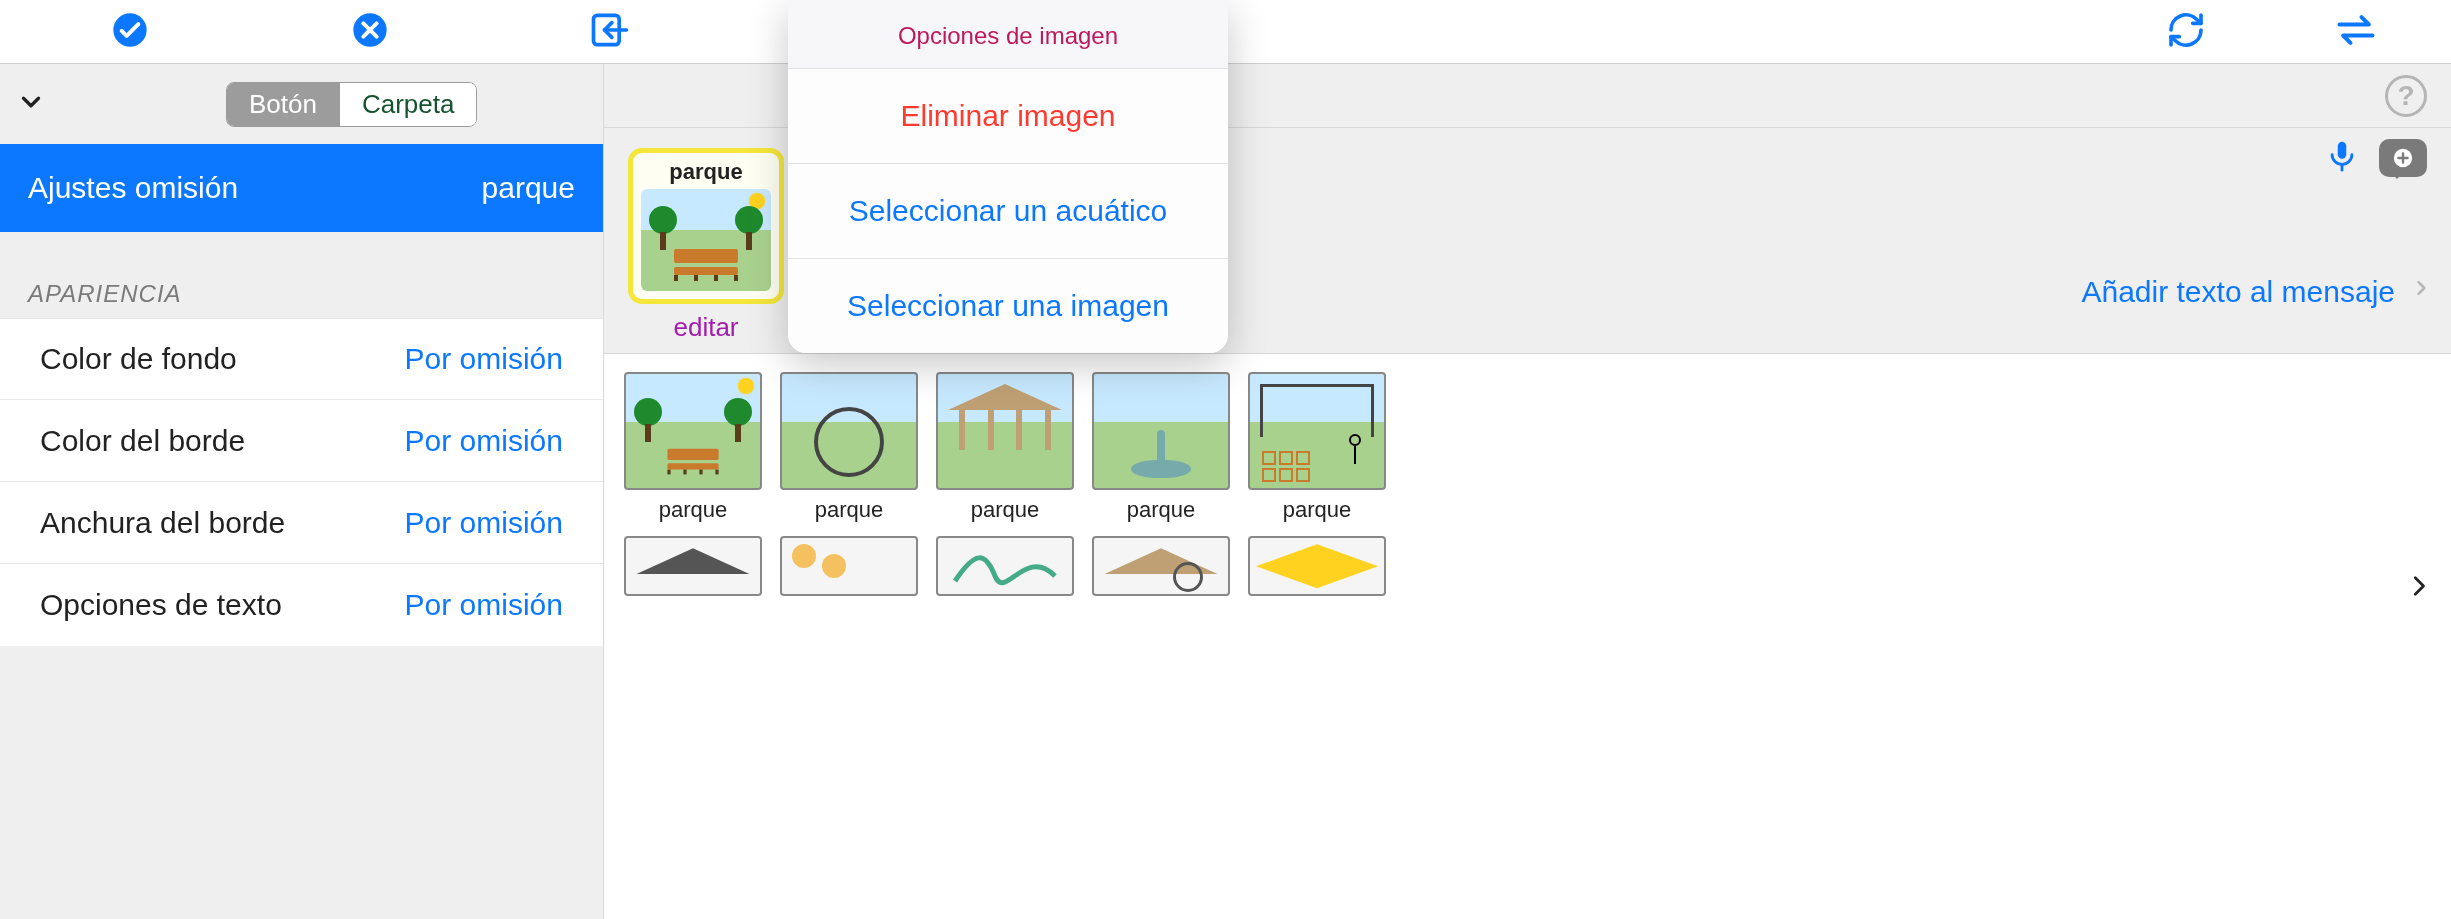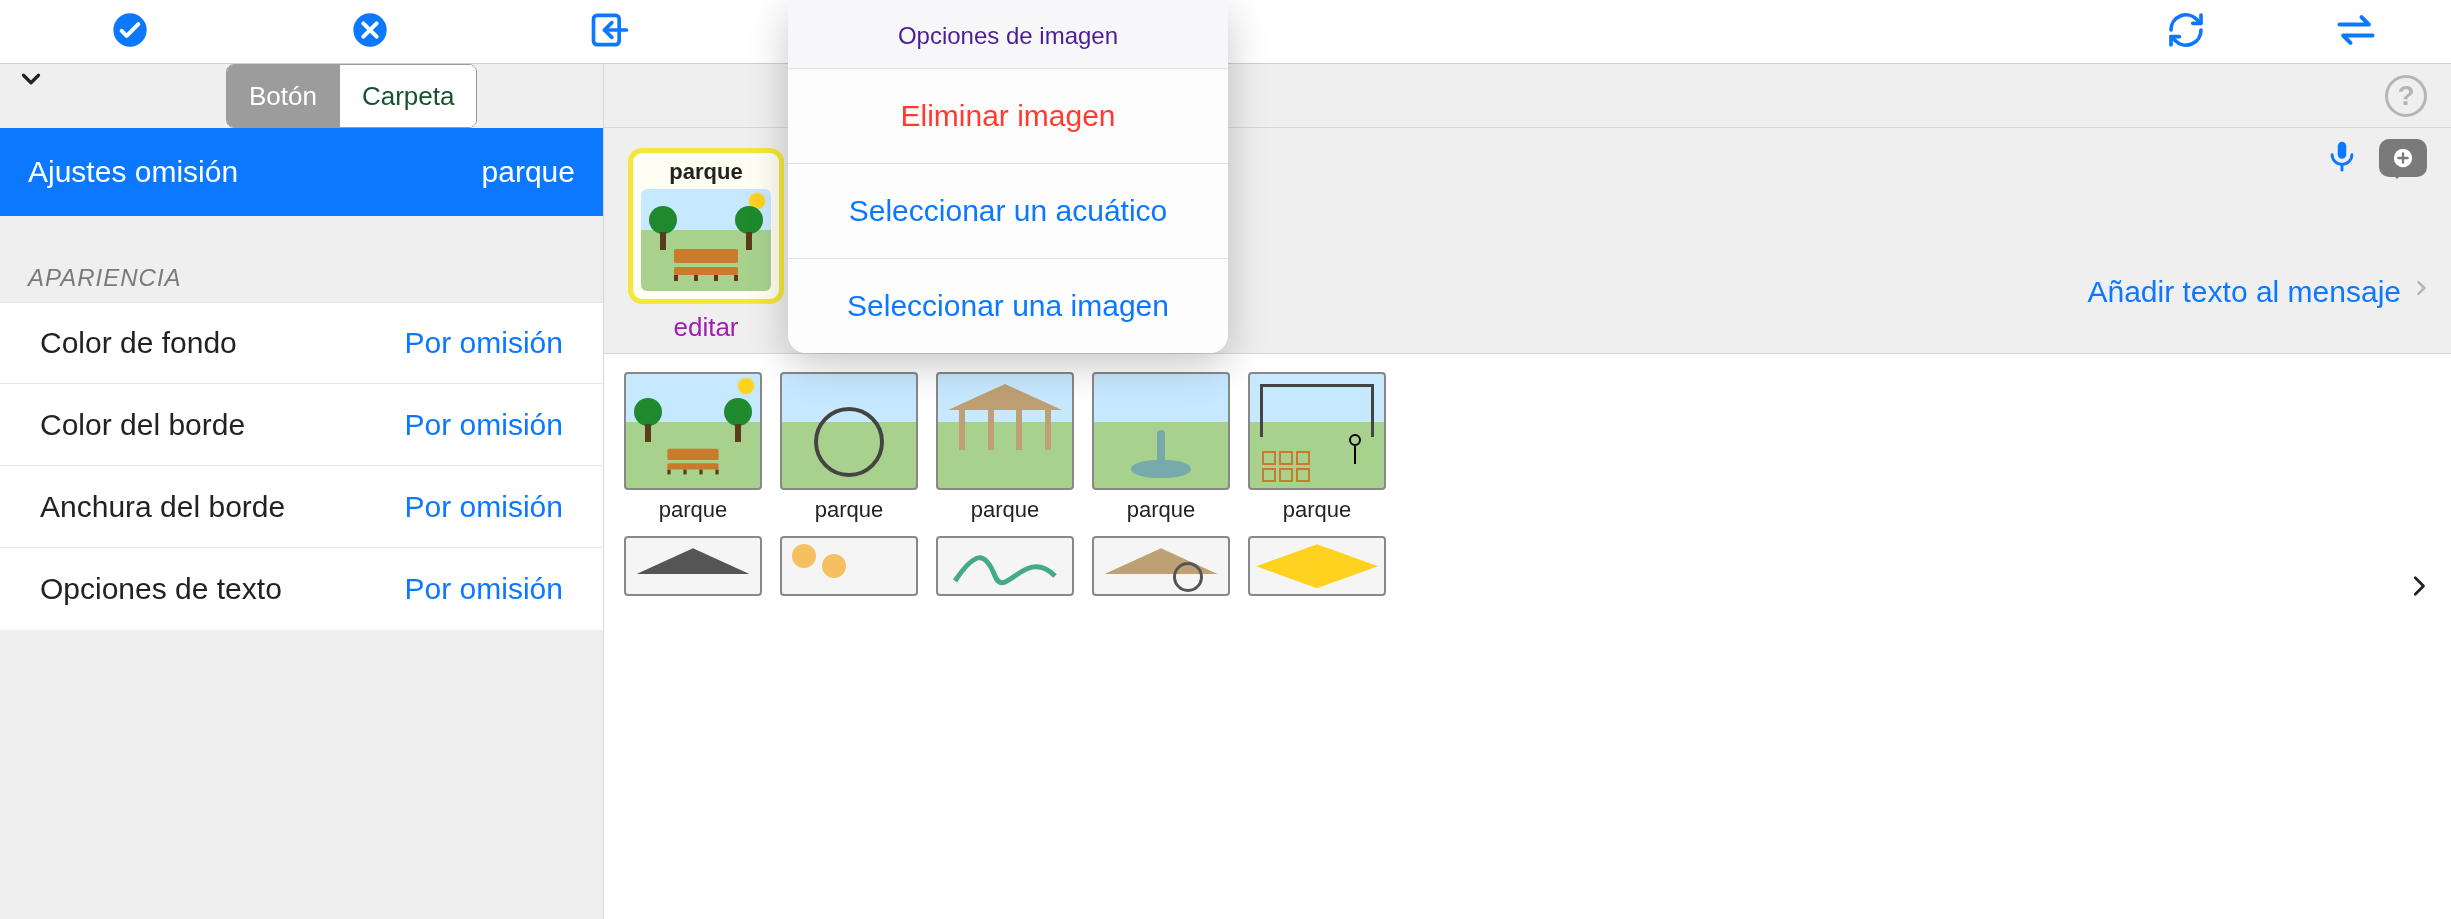--- a/index.html
+++ b/index.html
@@ -29,22 +29,23 @@
 
   .left {
     width: 604px;
     background: #efefef;
     border-right: 1px solid #d8d8d8;
     display: flex;
     flex-direction: column;
   }
 
   .seg-row {
-    height: 64px;
-    display: flex;
+    height: 80px;
+    display: flex;
+    align-items: center;
     padding: 0 16px;
     gap: 20px;
   }
   .chevron-down { color: #222; }
   .seg {
     display: inline-flex;
     border: 1.5px solid #9c9c9c;
     border-radius: 8px;
     overflow: hidden;
     background: #fff;
@@ -175,21 +176,21 @@
   .bench .seat { height: 8px; background: #c97a2b; border-radius: 2px; margin-top: 4px; }
   .bench .legs { display: flex; justify-content: space-between; height: 6px; }
   .bench .legs span { width: 4px; height: 6px; background: #5a3b1b; }
 
   .edit-link { color: #a21caf; font-size: 26px; }
 
   .add-text-row {
     position: absolute;
     right: 20px;
     top: 210px;
-    display: flex; align-items: center; gap: 10px;
+    display: flex; align-items: center; gap: 16px;
   }
   .add-text-row .txt { color: #0b78ff; font-size: 30px; }
   .add-text-row .chev { color: #b5b5b5; font-size: 30px; }
 
   .grid-wrap {
     flex: 1;
     background: #fff;
     border-top: 1px solid #d8d8d8;
     padding: 18px 20px;
     position: relative;
@@ -225,21 +226,21 @@
     left: 788px;
     top: 0;
     width: 440px;
     background: #f7f7f9;
     border-radius: 0 0 18px 18px;
     box-shadow: 0 12px 40px rgba(0,0,0,.22);
     overflow: hidden;
     z-index: 50;
   }
   .popover .title {
-    text-align: center; color: #4c1d95; font-size: 24px;
+    text-align: center; color: #be185d; font-size: 24px;
     padding: 22px 10px 18px;
     background: #f7f7f9;
   }
   .popover .opt {
     text-align: center; font-size: 30px;
     padding: 30px 10px;
     border-top: 1px solid #e2e2e6;
     background: #fdfdfd;
     cursor: pointer;
   }

